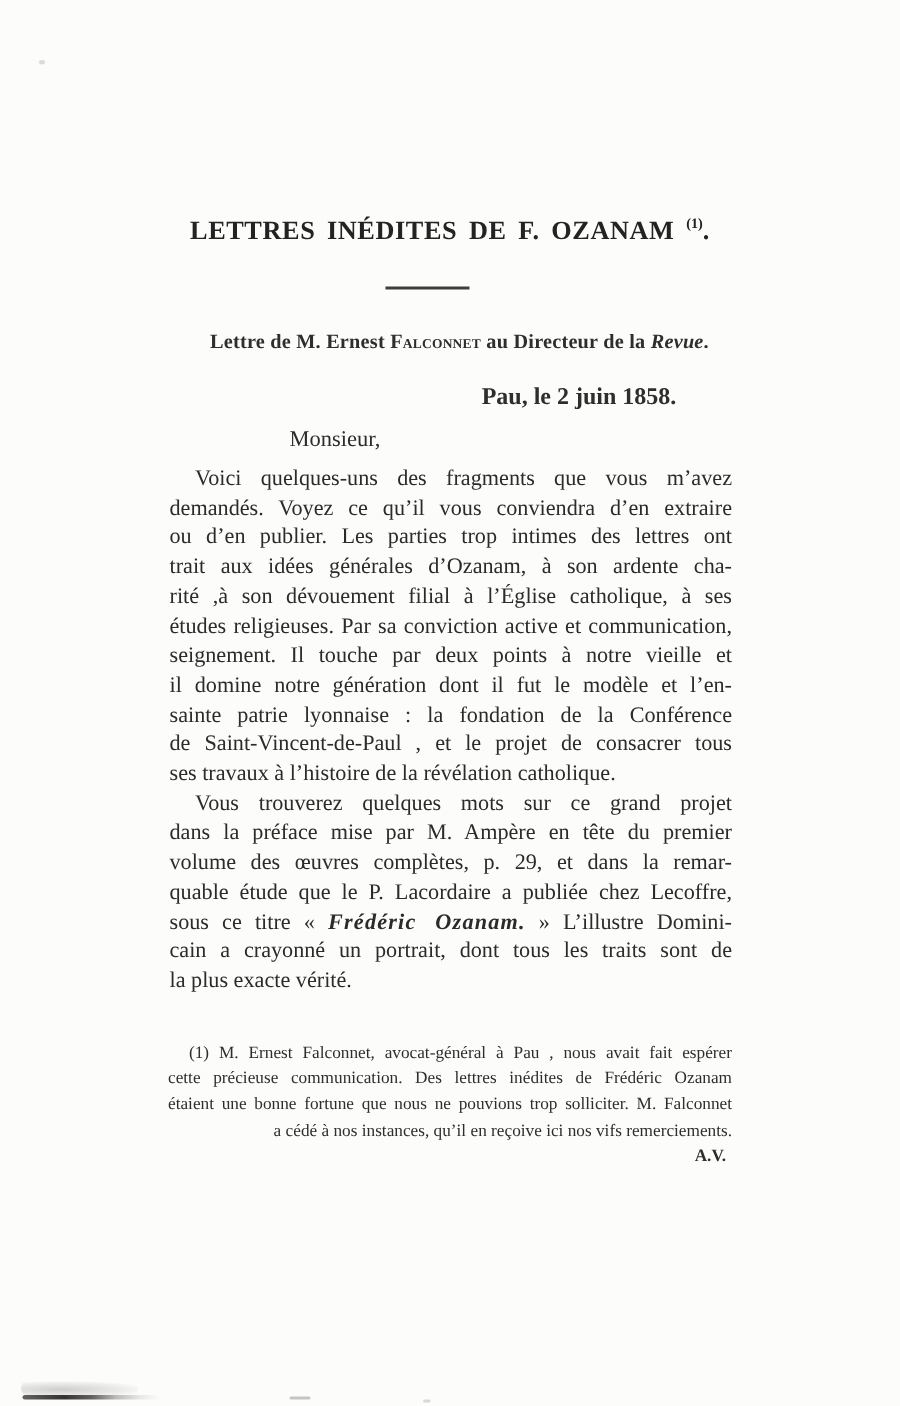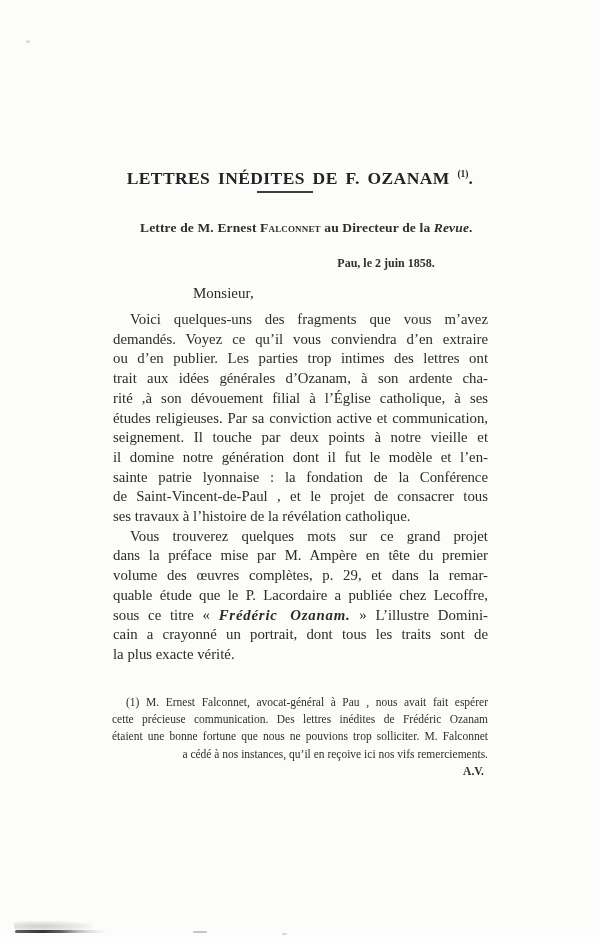--- a/index.html
+++ b/index.html
@@ -2,38 +2,38 @@
 <html><head>
 <meta charset="utf-8">
 <style>
   html, body { margin:0; padding:0; background:#fcfcfa; }
   .page {
     position:relative; width:600px; height:937px;
     background:#fcfcfa; overflow:hidden;
     font-family:"Liberation Serif", serif; color:#2b2b2b;
   }
   .title {
-    position:absolute; top:168px; left:0; width:600px; margin:0;
+    position:absolute; top:143px; left:0; width:600px; margin:0;
     text-align:center; font-size:17.5px; font-weight:bold; color:#232323;
     letter-spacing:0.4px; word-spacing:3px;
   }
   .title sup { font-size:9.5px; letter-spacing:0; }
   .rule {
     position:absolute; top:191px; left:257px; width:56px; height:2px;
     background:#3e3e3e;
   }
   .heading {
     position:absolute; top:220px; left:140px; margin:0;
     font-size:13.5px; font-weight:bold; color:#2e2e2e; letter-spacing:0.15px;
   }
   .sc { font-variant:small-caps; }
   .it { font-style:italic; }
   .dateline {
     position:absolute; top:256px; left:296px; width:180px; margin:0;
-    text-align:center; font-size:12px; font-weight:bold; color:#2e2e2e;
+    text-align:center; font-size:16px; font-weight:bold; color:#2e2e2e;
   }
   .salutation {
     position:absolute; top:285px; left:193px; margin:0; font-size:15px;
   }
   .body {
     position:absolute; top:310px; left:113px; width:375px;
     font-size:14.8px; line-height:19.7px; color:#2b2b2b;
   }
   .ln { text-align:justify; text-align-last:justify;font-family:Liberation Serif, serif; }
   .ln.end { text-align-last:left; }

